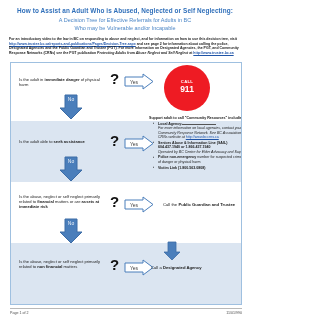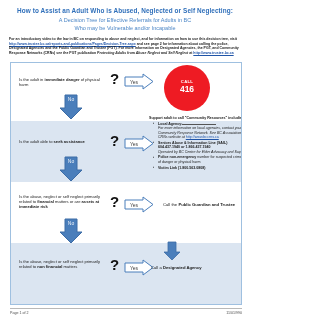--- a/index.html
+++ b/index.html
@@ -140,21 +140,21 @@
 
     <div class="yes-arrow" style="left:113px;top:10px;">
       <svg viewBox="0 0 30 17">
         <path d="M1 4 L19 4 L19 1 L29 8.5 L19 16 L19 13 L1 13 Z" fill="#ffffff" stroke="#4a7ebb" stroke-width="1"></path>
       </svg>
       <div class="yes-label">Yes</div>
     </div>
 
     <div class="circle911" style="left:153px;top:2px;">
       <div class="c911-call">CALL</div>
-      <div class="c911-num">416</div>
+      <div class="c911-num">911</div>
     </div>
 
     <div class="no-arrow" style="left:48px;top:31px;">
       <svg viewBox="0 0 24 26">
         <path d="M6 1 L18 1 L18 14 L23 14 L12 25 L1 14 L6 14 Z" fill="#4a7ebb" stroke="#3c6ca6" stroke-width="1"></path>
       </svg>
       <div class="no-label">No</div>
     </div>
 
     <div class="qtext" style="top:76px;"><span>Is the adult able to </span><b>seek assistance</b></div>

